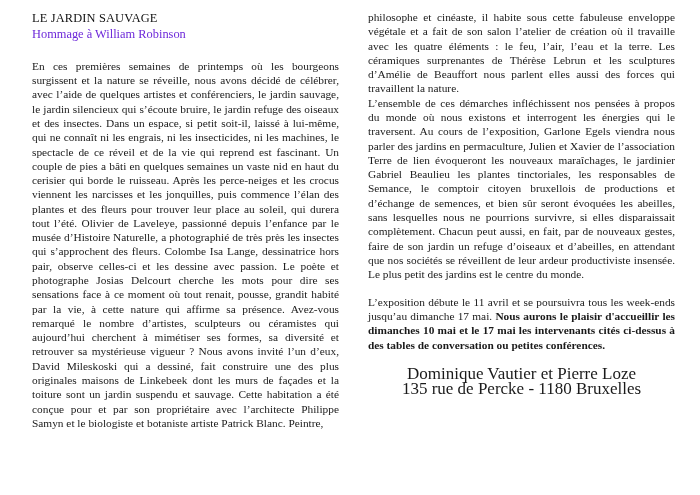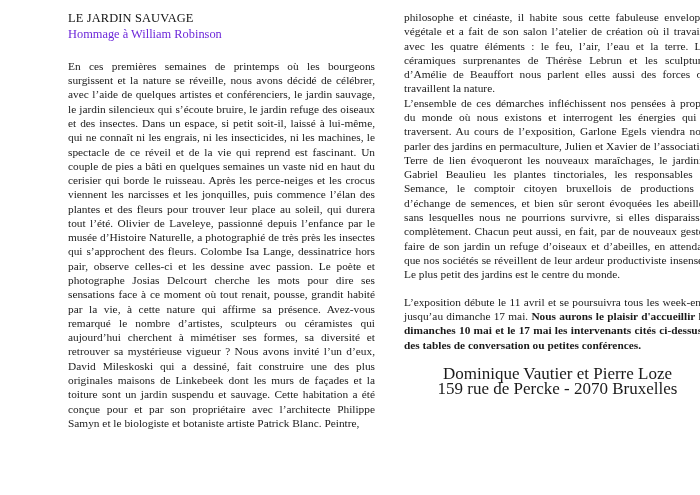--- a/index.html
+++ b/index.html
@@ -15,21 +15,20 @@
     background: #ffffff;
     overflow: hidden;
     font-family: "Liberation Serif", "DejaVu Serif", serif;
     color: #1a1a1a;
   }
   .column {
     position: absolute;
     top: 0;
     width: 307px;
     height: 377px;
-    margin-left: 36px;
   }
   #col-left  { left: 32px; }
   #col-right { left: 368px; }
 
   .doc-title {
     font-size: 12.4px;
     line-height: 16.4px;
     letter-spacing: 0.15px;
     margin: 0;
     padding-top: 10px;
@@ -86,18 +85,18 @@
   <div class="column" id="col-right">
 
     <p class="body-par" style="padding-top:10px;">philosophe et cinéaste, il habite sous cette fabuleuse enveloppe végétale et a fait de son salon l’atelier de création où il travaille avec les quatre éléments : le feu, l’air, l’eau et la terre. Les céramiques surprenantes de Thérèse Lebrun et les sculptures d’Amélie de Beauffort nous parlent elles aussi des forces qui travaillent la nature.</p>
 
     <p class="body-par">L’ensemble de ces démarches infléchissent nos pensées à propos du monde où nous existons et interrogent les énergies qui le traversent. Au cours de l’exposition, Garlone Egels viendra nous parler des jardins en permaculture, Julien et Xavier de l’association Terre de lien évoqueront les nouveaux maraîchages, le jardinier Gabriel Beaulieu les plantes tinctoriales, les responsables de Semance, le comptoir citoyen bruxellois de productions et d’échange de semences, et bien sûr seront évoquées les abeilles, sans lesquelles nous ne pourrions survivre, si elles disparaissait complètement. Chacun peut aussi, en fait, par de nouveaux gestes, faire de son jardin un refuge d’oiseaux et d’abeilles, en attendant que nos sociétés se réveillent de leur ardeur productiviste insensée. Le plus petit des jardins est le centre du monde.</p>
 
     <p class="body-par gap-before"><span>L’exposition débute le 11 avril et se poursuivra tous les week-ends jusqu’au dimanche 17 mai. </span><span class="strong">Nous aurons le plaisir d'accueillir les dimanches 10 mai et le 17 mai les intervenants cités ci-dessus à des tables de conversation ou petites conférences.</span></p>
 
     <div class="contact-block">
       <p class="contact">Dominique Vautier et Pierre Loze</p>
-      <p class="contact">159 rue de Percke - 2070 Bruxelles</p>
+      <p class="contact">135 rue de Percke - 1180 Bruxelles</p>
     </div>
 
   </div>
 
 </div>
 
 </body></html>

